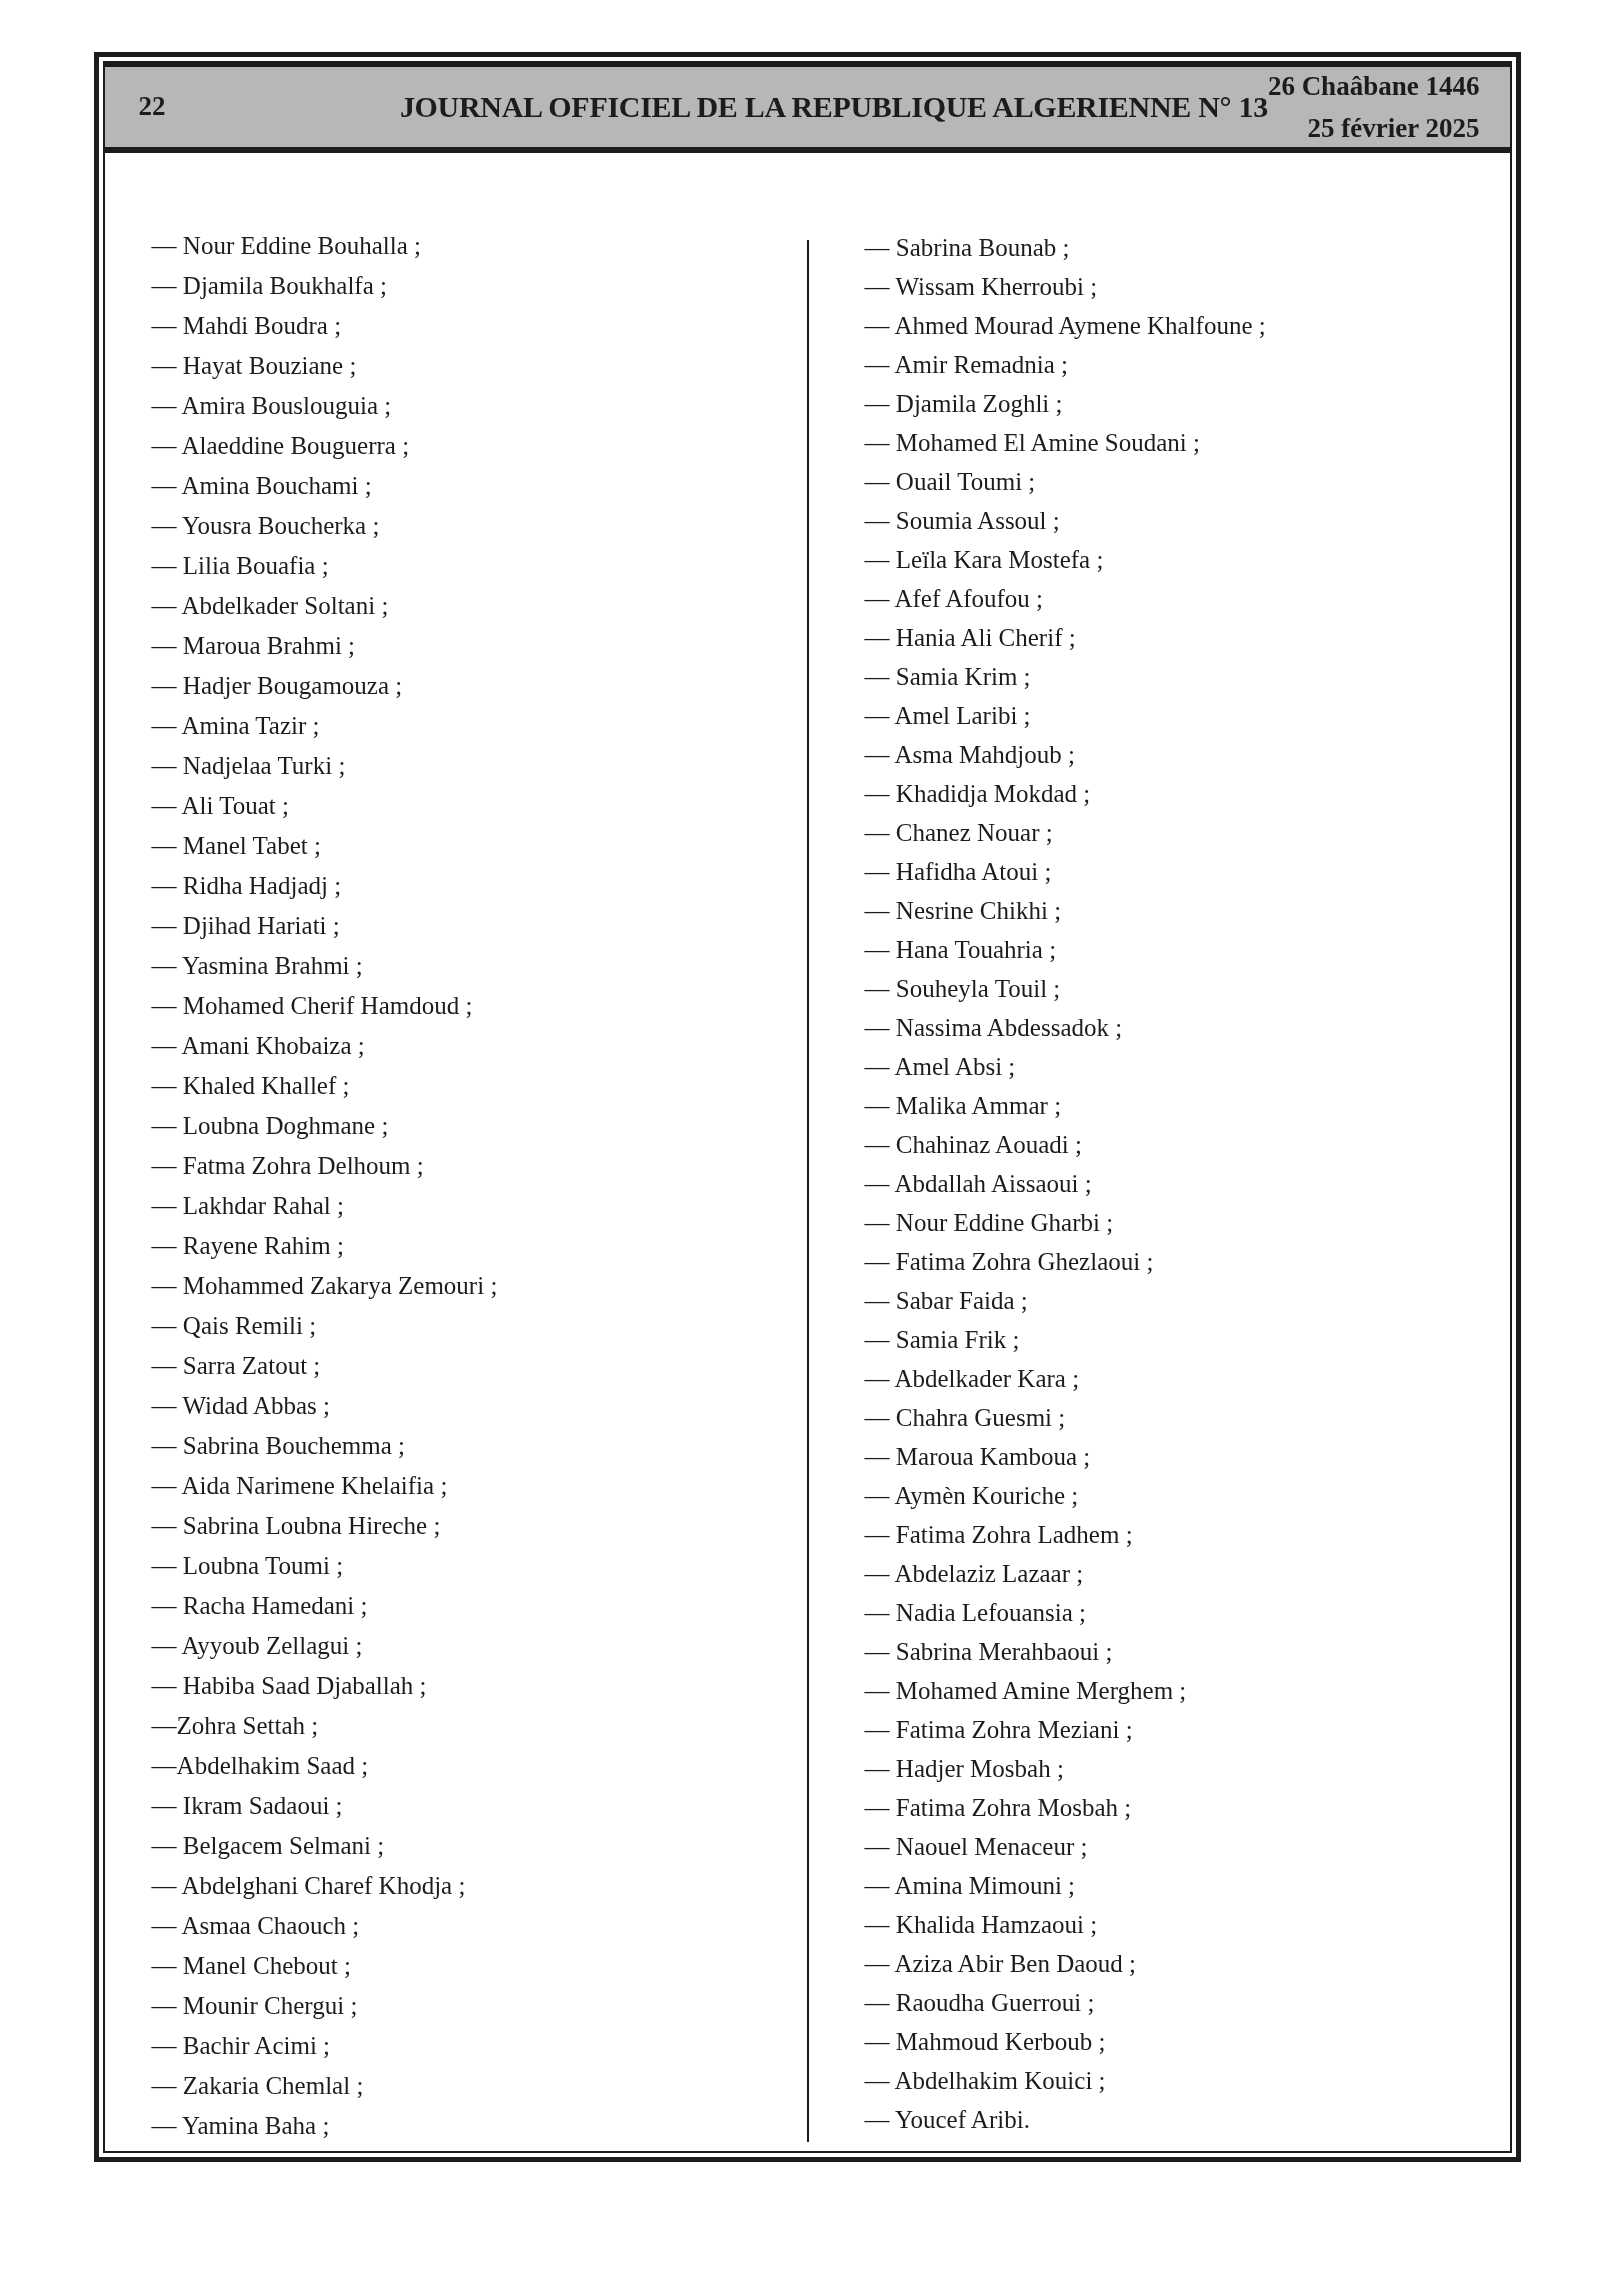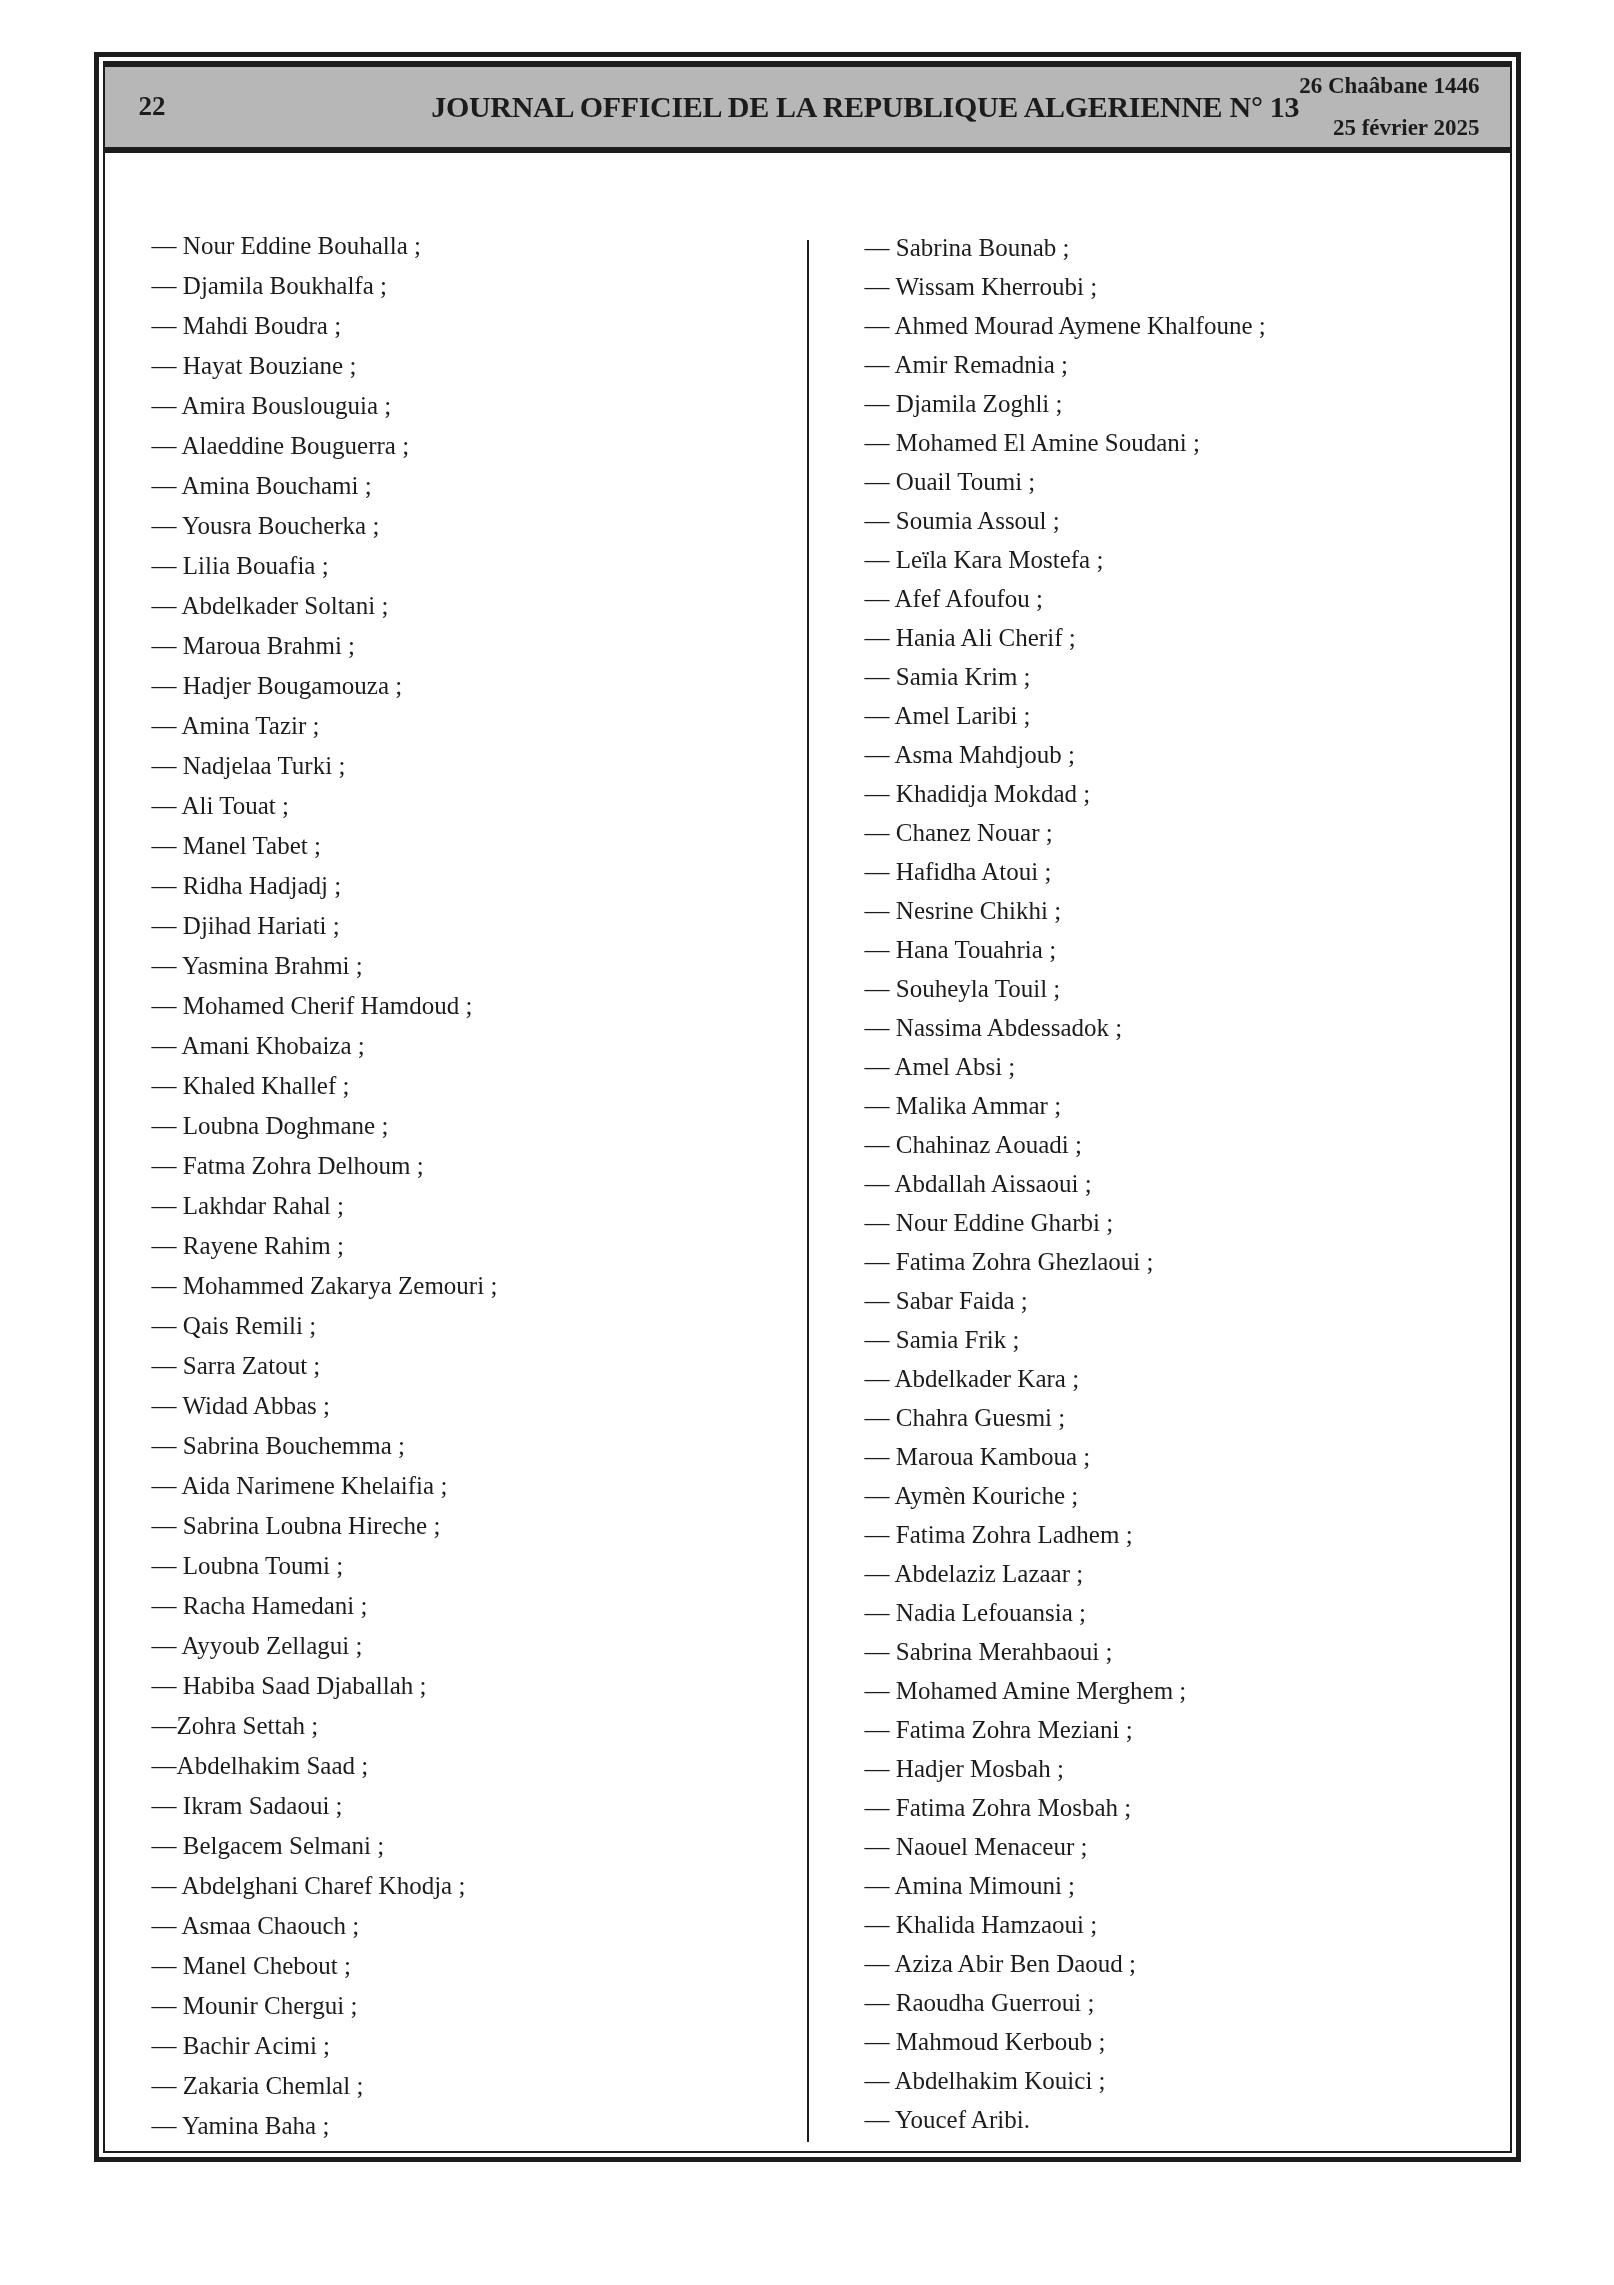--- a/index.html
+++ b/index.html
@@ -60,21 +60,21 @@
     flex: 1;
     text-align: right;
     font-size: 30px;
     font-weight: bold;
     letter-spacing: -0.3px;
     white-space: nowrap;
   }
   .header-dates {
     text-align: right;
     margin-right: 31px;
-    font-size: 23px;
+    font-size: 27px;
     font-weight: bold;
     line-height: 42px;
     white-space: nowrap;
   }
   .content {
     position: relative;
     flex: 1 1 auto;
     border-radius: 16px;
   }
   .column-divider {

